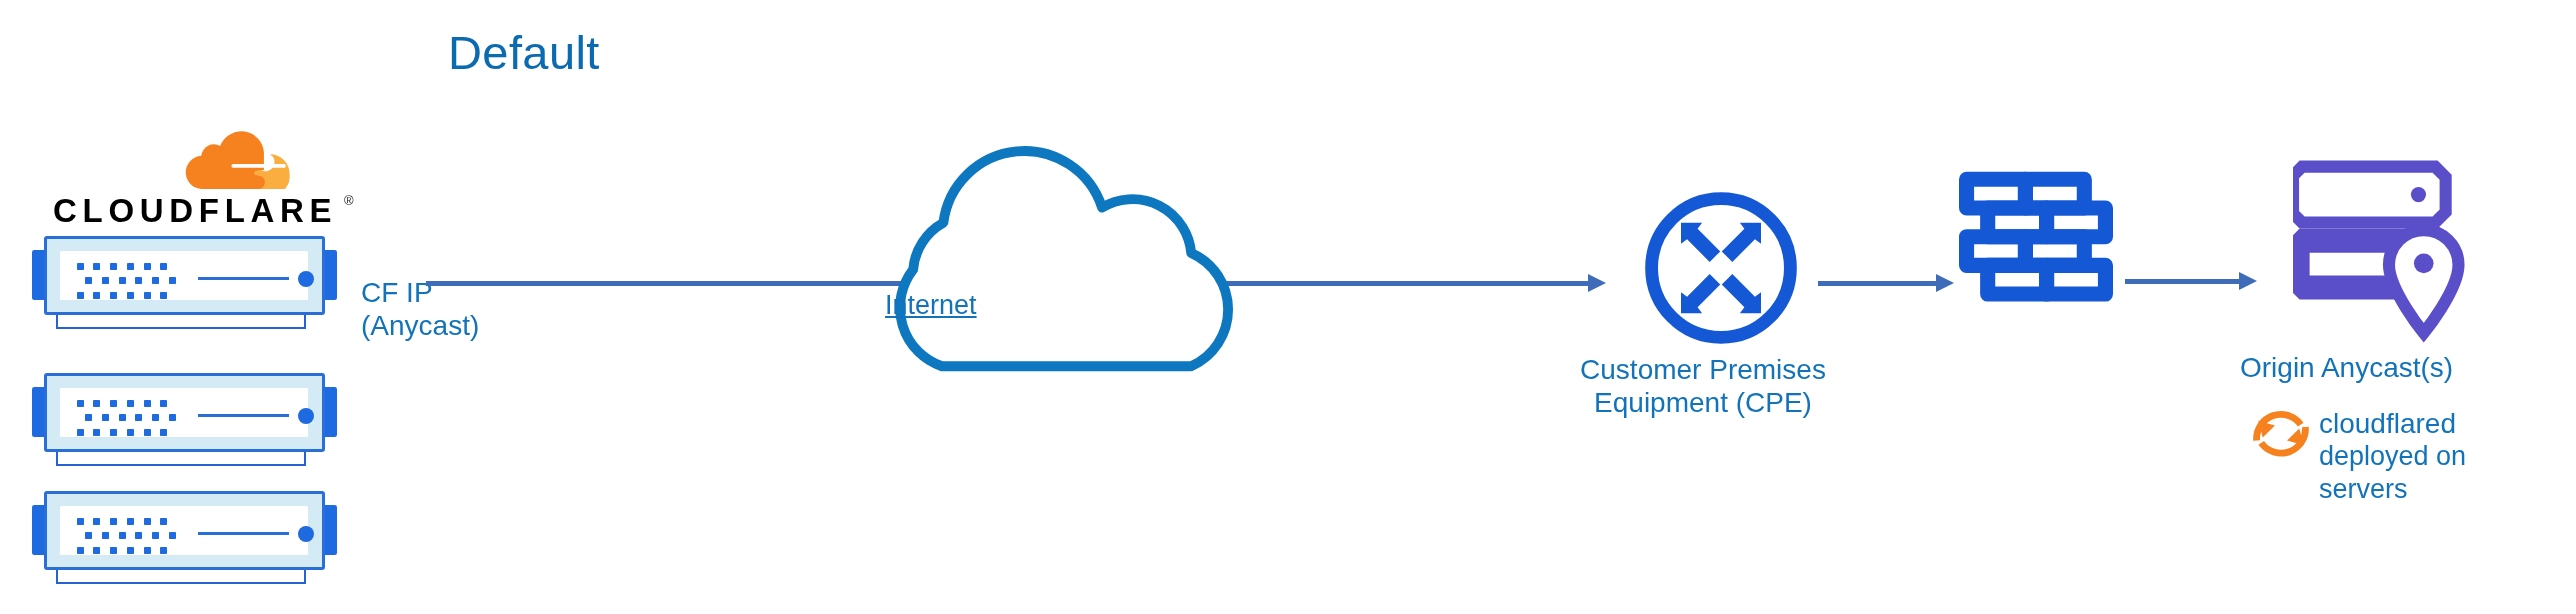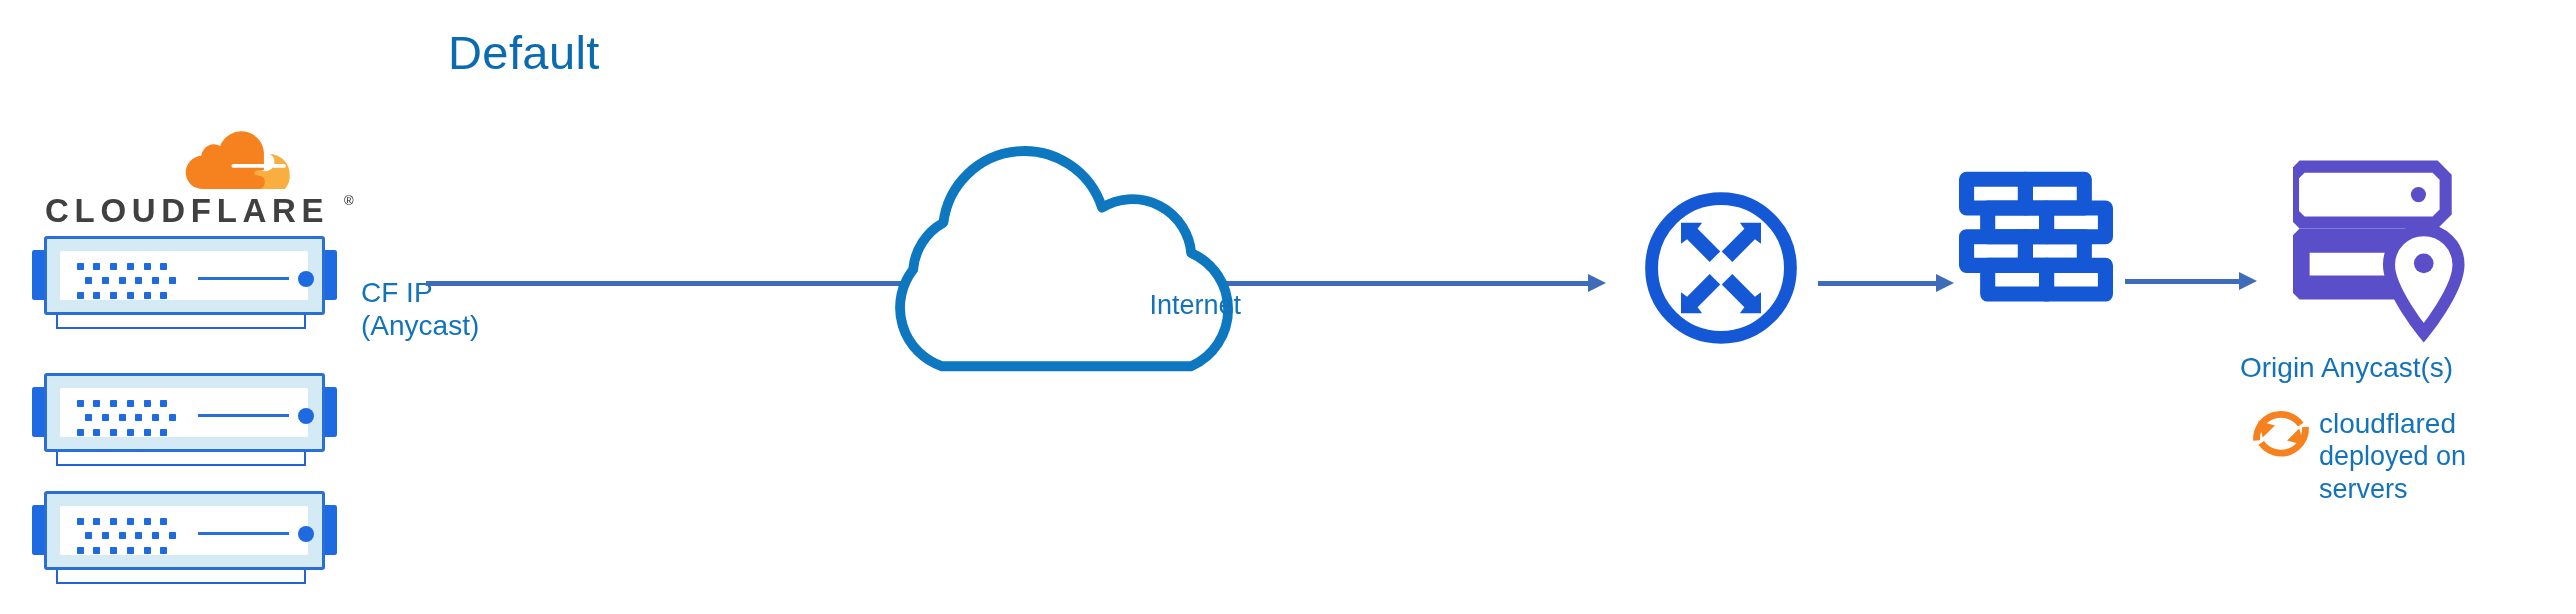--- a/index.html
+++ b/index.html
@@ -24,23 +24,23 @@
     letter-spacing:0.4px;
     color:#0a6bb0;
     font-weight:400;
     white-space:nowrap;
   }
 
   
   #cloudflare-logo{ left:45px; top:107px; width:312px; height:106px; }
   #cf-mark{ position:absolute; left:117px; top:0px; width:151px; height:62px; }
   #cf-wordmark{
-    position:absolute; left:0px; top:65px; width:312px;
+    position:absolute; left:8px; top:65px; width:312px;
     font-size:33px; font-weight:700; letter-spacing:5.7px;
-    color:#404040; white-space:nowrap;
+    color:#000000; white-space:nowrap;
     font-family:"Liberation Sans","DejaVu Sans",sans-serif;
   }
   #cf-reg{
     position:absolute; left:299px; top:67px;
     font-size:13px; color:#232323; line-height:1;
   }
 
   
   .server{ width:314px; height:97px; }
   .server .shadowbar{
@@ -92,21 +92,21 @@
   
   .lbl{
     color:#1273bb;
     font-size:28px;
     line-height:33px;
     white-space:pre;
   }
   .lbl.center{ text-align:center; }
   #label-request{ left:434px; top:201px; font-size:27px; }
   #label-cfip{ left:361px; top:256px; }
-  #label-internet{ left:885px; top:269px; width:356px; text-align:right; font-size:27px; }
+  #label-internet{ left:885px; top:269px; width:356px; text-align:left; font-size:27px;text-decoration:underline; }
   #label-cpe{ left:1476px; top:333px; width:454px; text-align:center; }
   #label-firewall{ left:1869px; top:333px; width:333px; text-align:center; }
   #label-origin{ left:2240px; top:331px; width:333px; }
   #label-cloudflared{ left:2319px; top:387px; font-size:27px; line-height:33px; }
 
   
   #internet-cloud{ left:816px; top:106px; width:492px; height:272px; }
   #cpe-icon{ left:1638px; top:165px; width:166px; height:166px; }
   #firewall-icon{ left:1958px; top:151px; width:156px; height:154px; }
   #origin-icon{ left:2293px; top:136px; width:198px; height:189px; }
@@ -253,20 +253,24 @@
 
       <path d="M57 50 l28 0 l-6 8 l30 30 l-14 14 l-30 -30 l-8 6 z"></path>
 
       <path d="M163 50 l0 28 l-8 -6 l-30 30 l-14 -14 l30 -30 l-6 -8 z"></path>
 
       <path d="M57 170 l0 -28 l8 6 l30 -30 l14 14 l-30 30 l6 8 z"></path>
 
       <path d="M163 170 l-28 0 l6 -8 l-30 -30 l14 -14 l30 30 l8 -6 z"></path>
     </g>
   </svg>
+  <div class="abs" id="label-cpe">
+    <div class="lbl center">Customer Premises</div>
+    <div class="lbl center">Equipment (CPE)</div>
+  </div>
 
   <div class="abs conn" style="left:1818px; top:259px; width:136px;">
     <div class="shaft" style="width:120px;"></div>
     <div class="head" style="left:118px;"></div>
   </div>
 
   <svg class="abs" id="firewall-icon" viewBox="0 0 206 204">
     <g fill="none" stroke="#1558d6" stroke-width="20" stroke-linejoin="round">
 
       <rect x="11" y="11" width="78" height="38"></rect>

